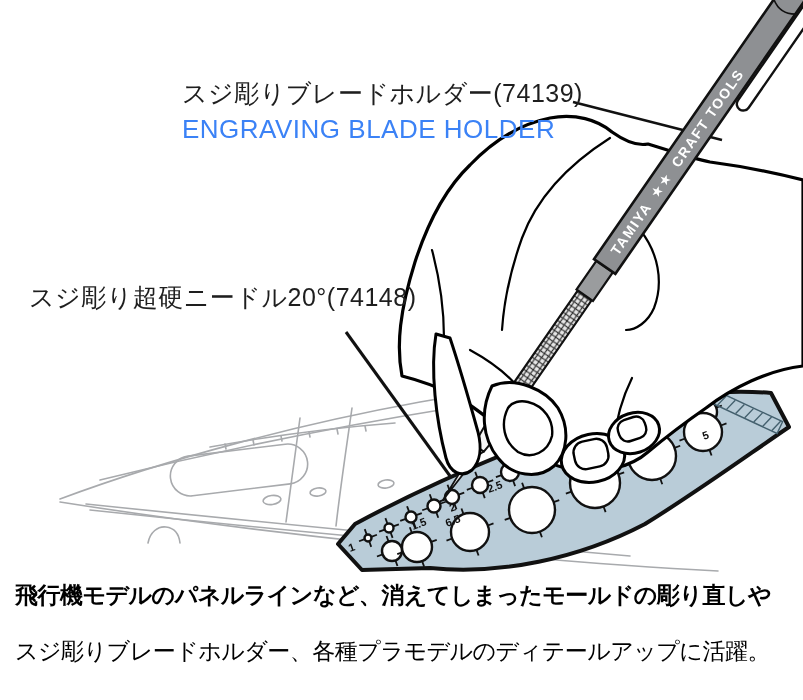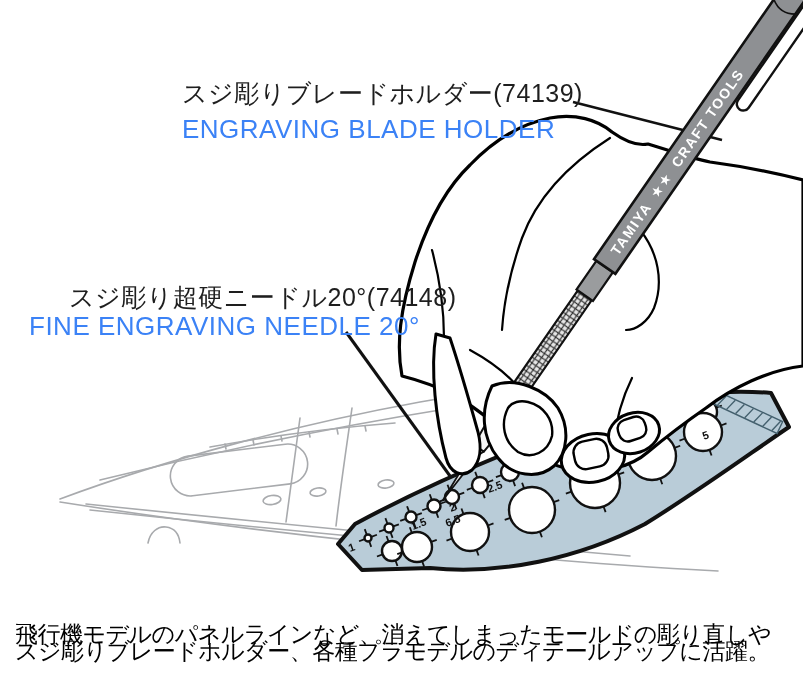--- a/index.html
+++ b/index.html
@@ -197,19 +197,18 @@
       <path d="M 492,386 C 480,410 482,438 498,458 C 512,476 538,480 554,466
                C 568,452 570,428 558,408 C 546,390 516,376 492,386 Z" fill="#fff" stroke="#000" stroke-width="3" stroke-linejoin="round"></path>
       <path d="M 508,408 C 500,424 504,442 518,452 C 532,460 548,452 552,436
                C 554,420 544,406 528,402 C 520,400 512,402 508,408 Z" fill="#fff" stroke="#000" stroke-width="2.4"></path>
     </g>
   </svg>
 
   <div class="abs jp-label" style="left:182px;top:77px;">スジ彫りブレードホルダー(74139)</div>
   <div class="abs en-label" style="left:182px;top:114px;">ENGRAVING BLADE HOLDER</div>
 
-  <div class="abs jp-label" style="left:29px;top:281px;margin-left:40px;">スジ彫り超硬ニードル20°(74148)</div>
-  <div class="abs en-label" style="left:29px;top:311px;">FINE ENGRAVING NEEDLE 20°</div>
-
-  <div class="abs caption-line" style="left:15px;top:616px;">飛行機モデルのパネルラインなど、消えてしまったモールドの彫り直しや</div>
+  <div class="abs jp-label" style="left:29px;top:281px;">スジ彫り超硬ニードル20°(74148)</div>
+
+  <div class="abs caption-line" style="left:15px;top:577px;font-weight:bold;">飛行機モデルのパネルラインなど、消えてしまったモールドの彫り直しや</div>
   <div class="abs caption-line" style="left:15px;top:633px;">スジ彫りブレードホルダー、各種プラモデルのディテールアップに活躍。</div>
 
 </div>
 
 </body></html>

